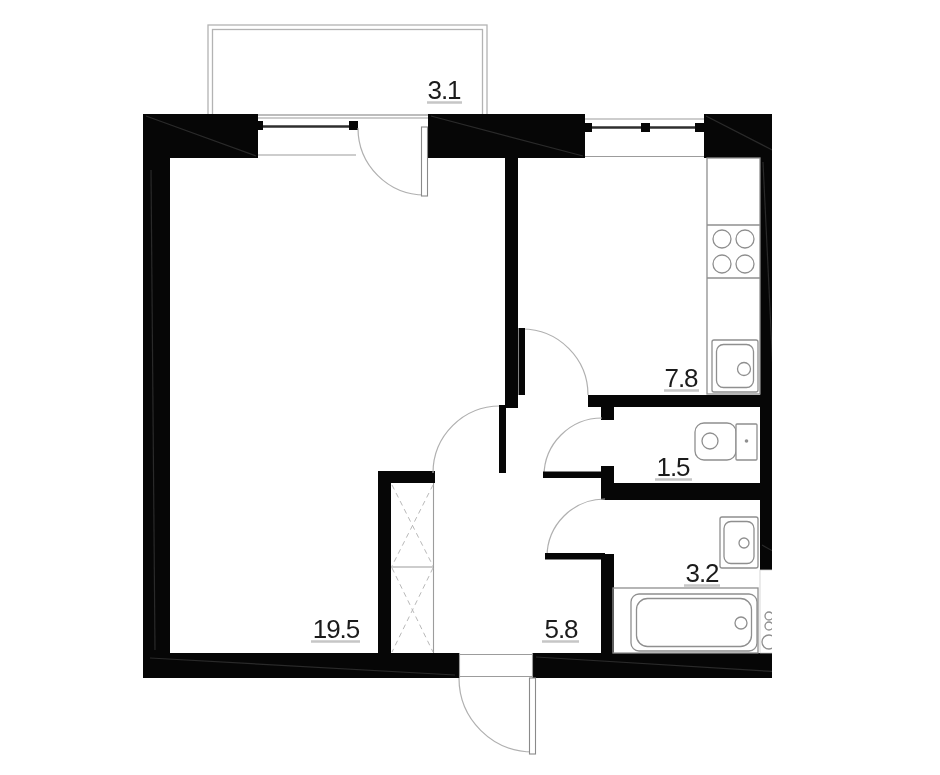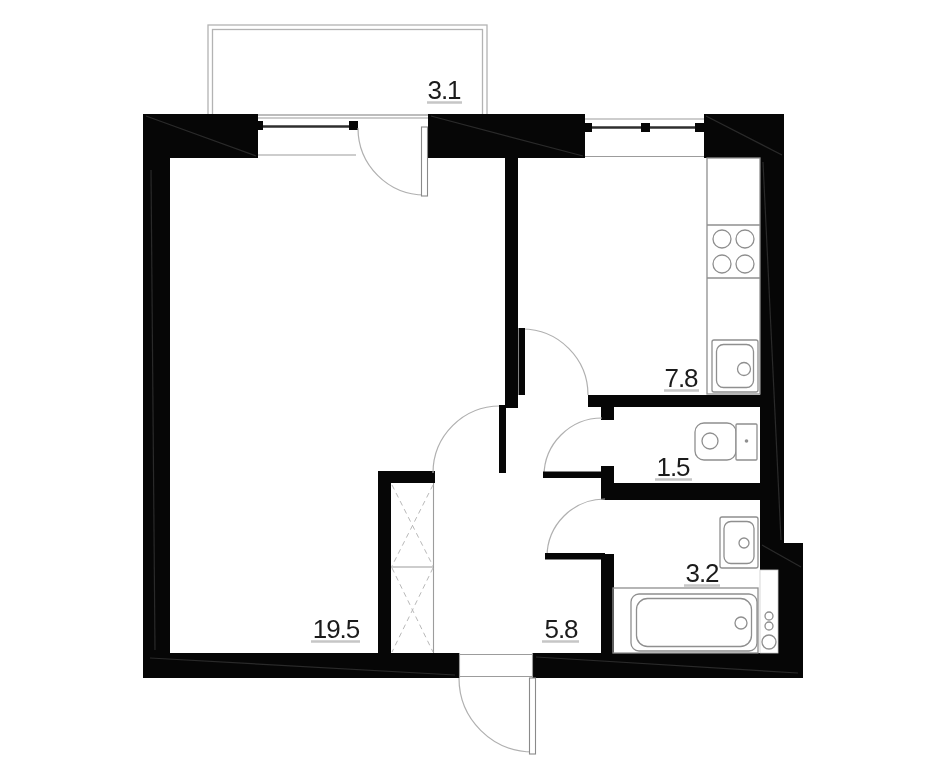--- a/index.html
+++ b/index.html
@@ -1,16 +1,16 @@
 <!DOCTYPE html>
 <html><head>
 <meta charset="utf-8">
 <style>
   html,body{margin:0;padding:0;background:#ffffff;}
-  .stage{position:relative;width:940px;height:775px;background:#ffffff;overflow:hidden;
+  .stage{position:relative;width:772px;height:775px;background:#ffffff;overflow:hidden;
          font-family:"Liberation Sans", sans-serif;}
   svg{display:block;}
   .w{fill:#060606;stroke:none;}
   .hatch{stroke:#2a2a2a;stroke-width:1.2;fill:none;}
   .frame{stroke:#b3b3b3;stroke-width:1.3;fill:none;}
   .thin{stroke:#9c9c9c;stroke-width:1.1;fill:none;}
   .dark{stroke:#2e2e2e;stroke-width:2.4;fill:none;}
   .arc{stroke:#b0b0b0;stroke-width:1.2;fill:none;}
   .leafw{fill:#ffffff;stroke:#8a8a8a;stroke-width:1.1;}
   .fix{fill:#ffffff;stroke:#8f8f8f;stroke-width:1.3;}

